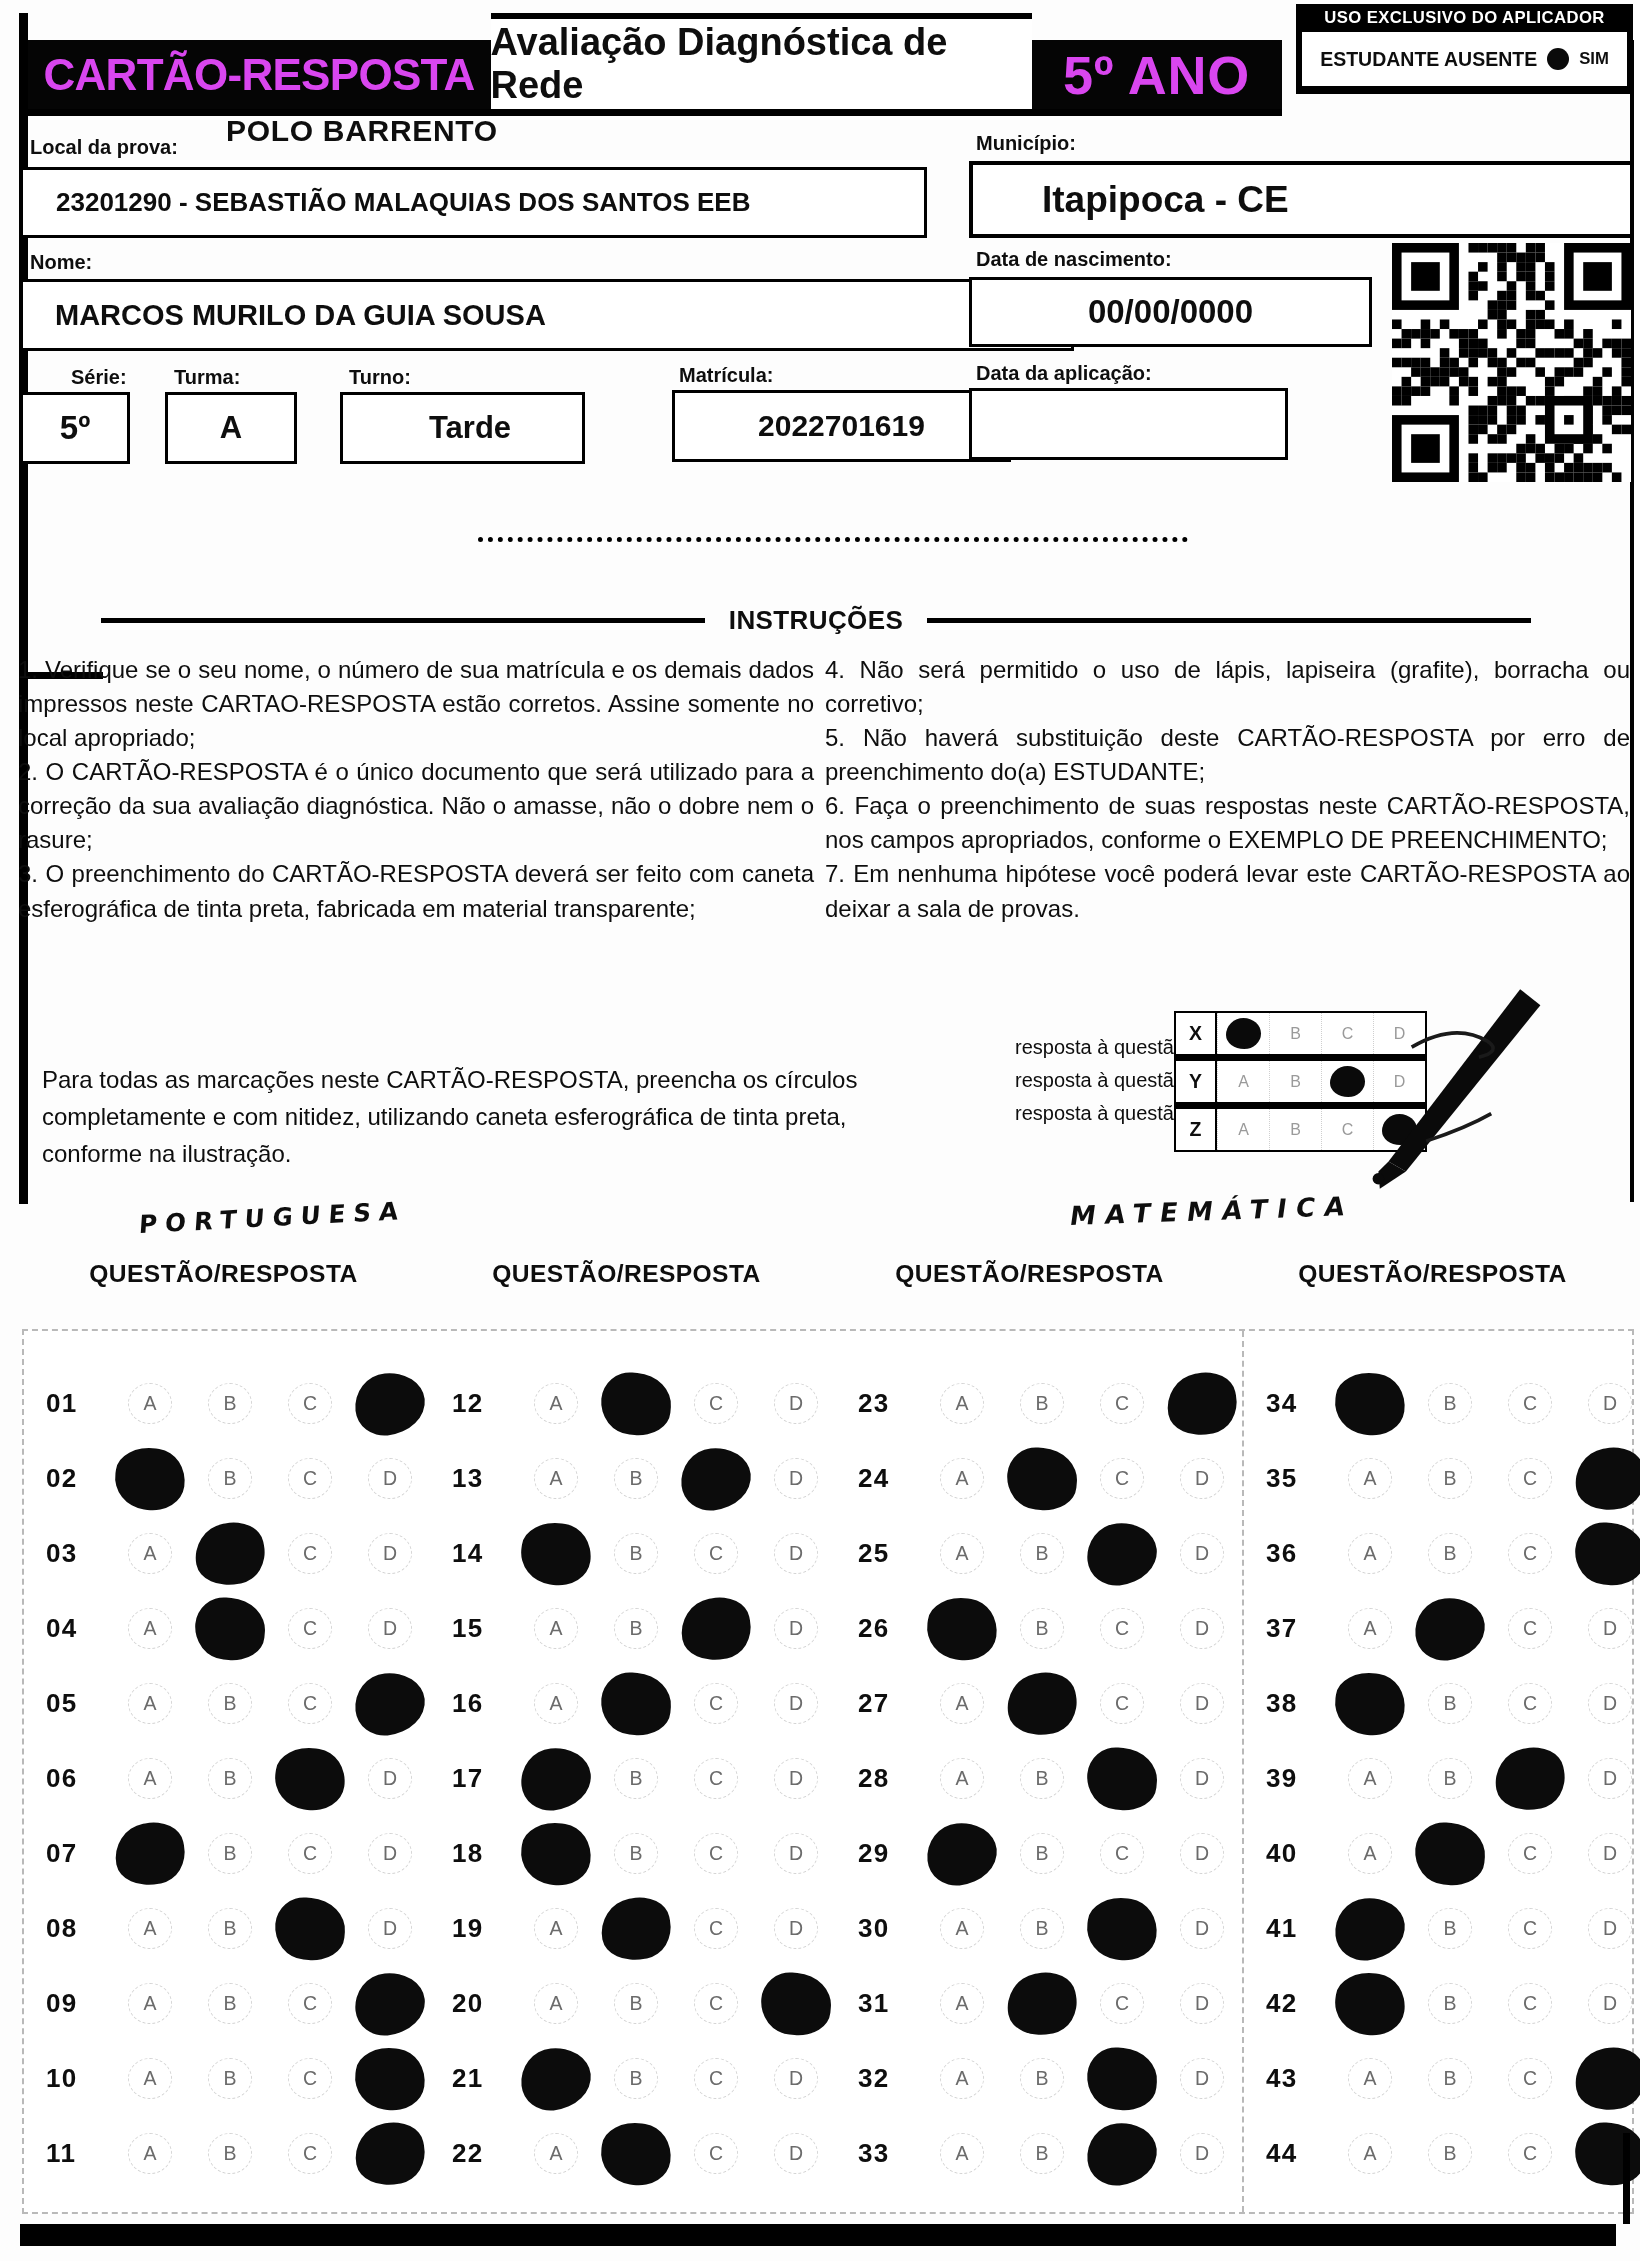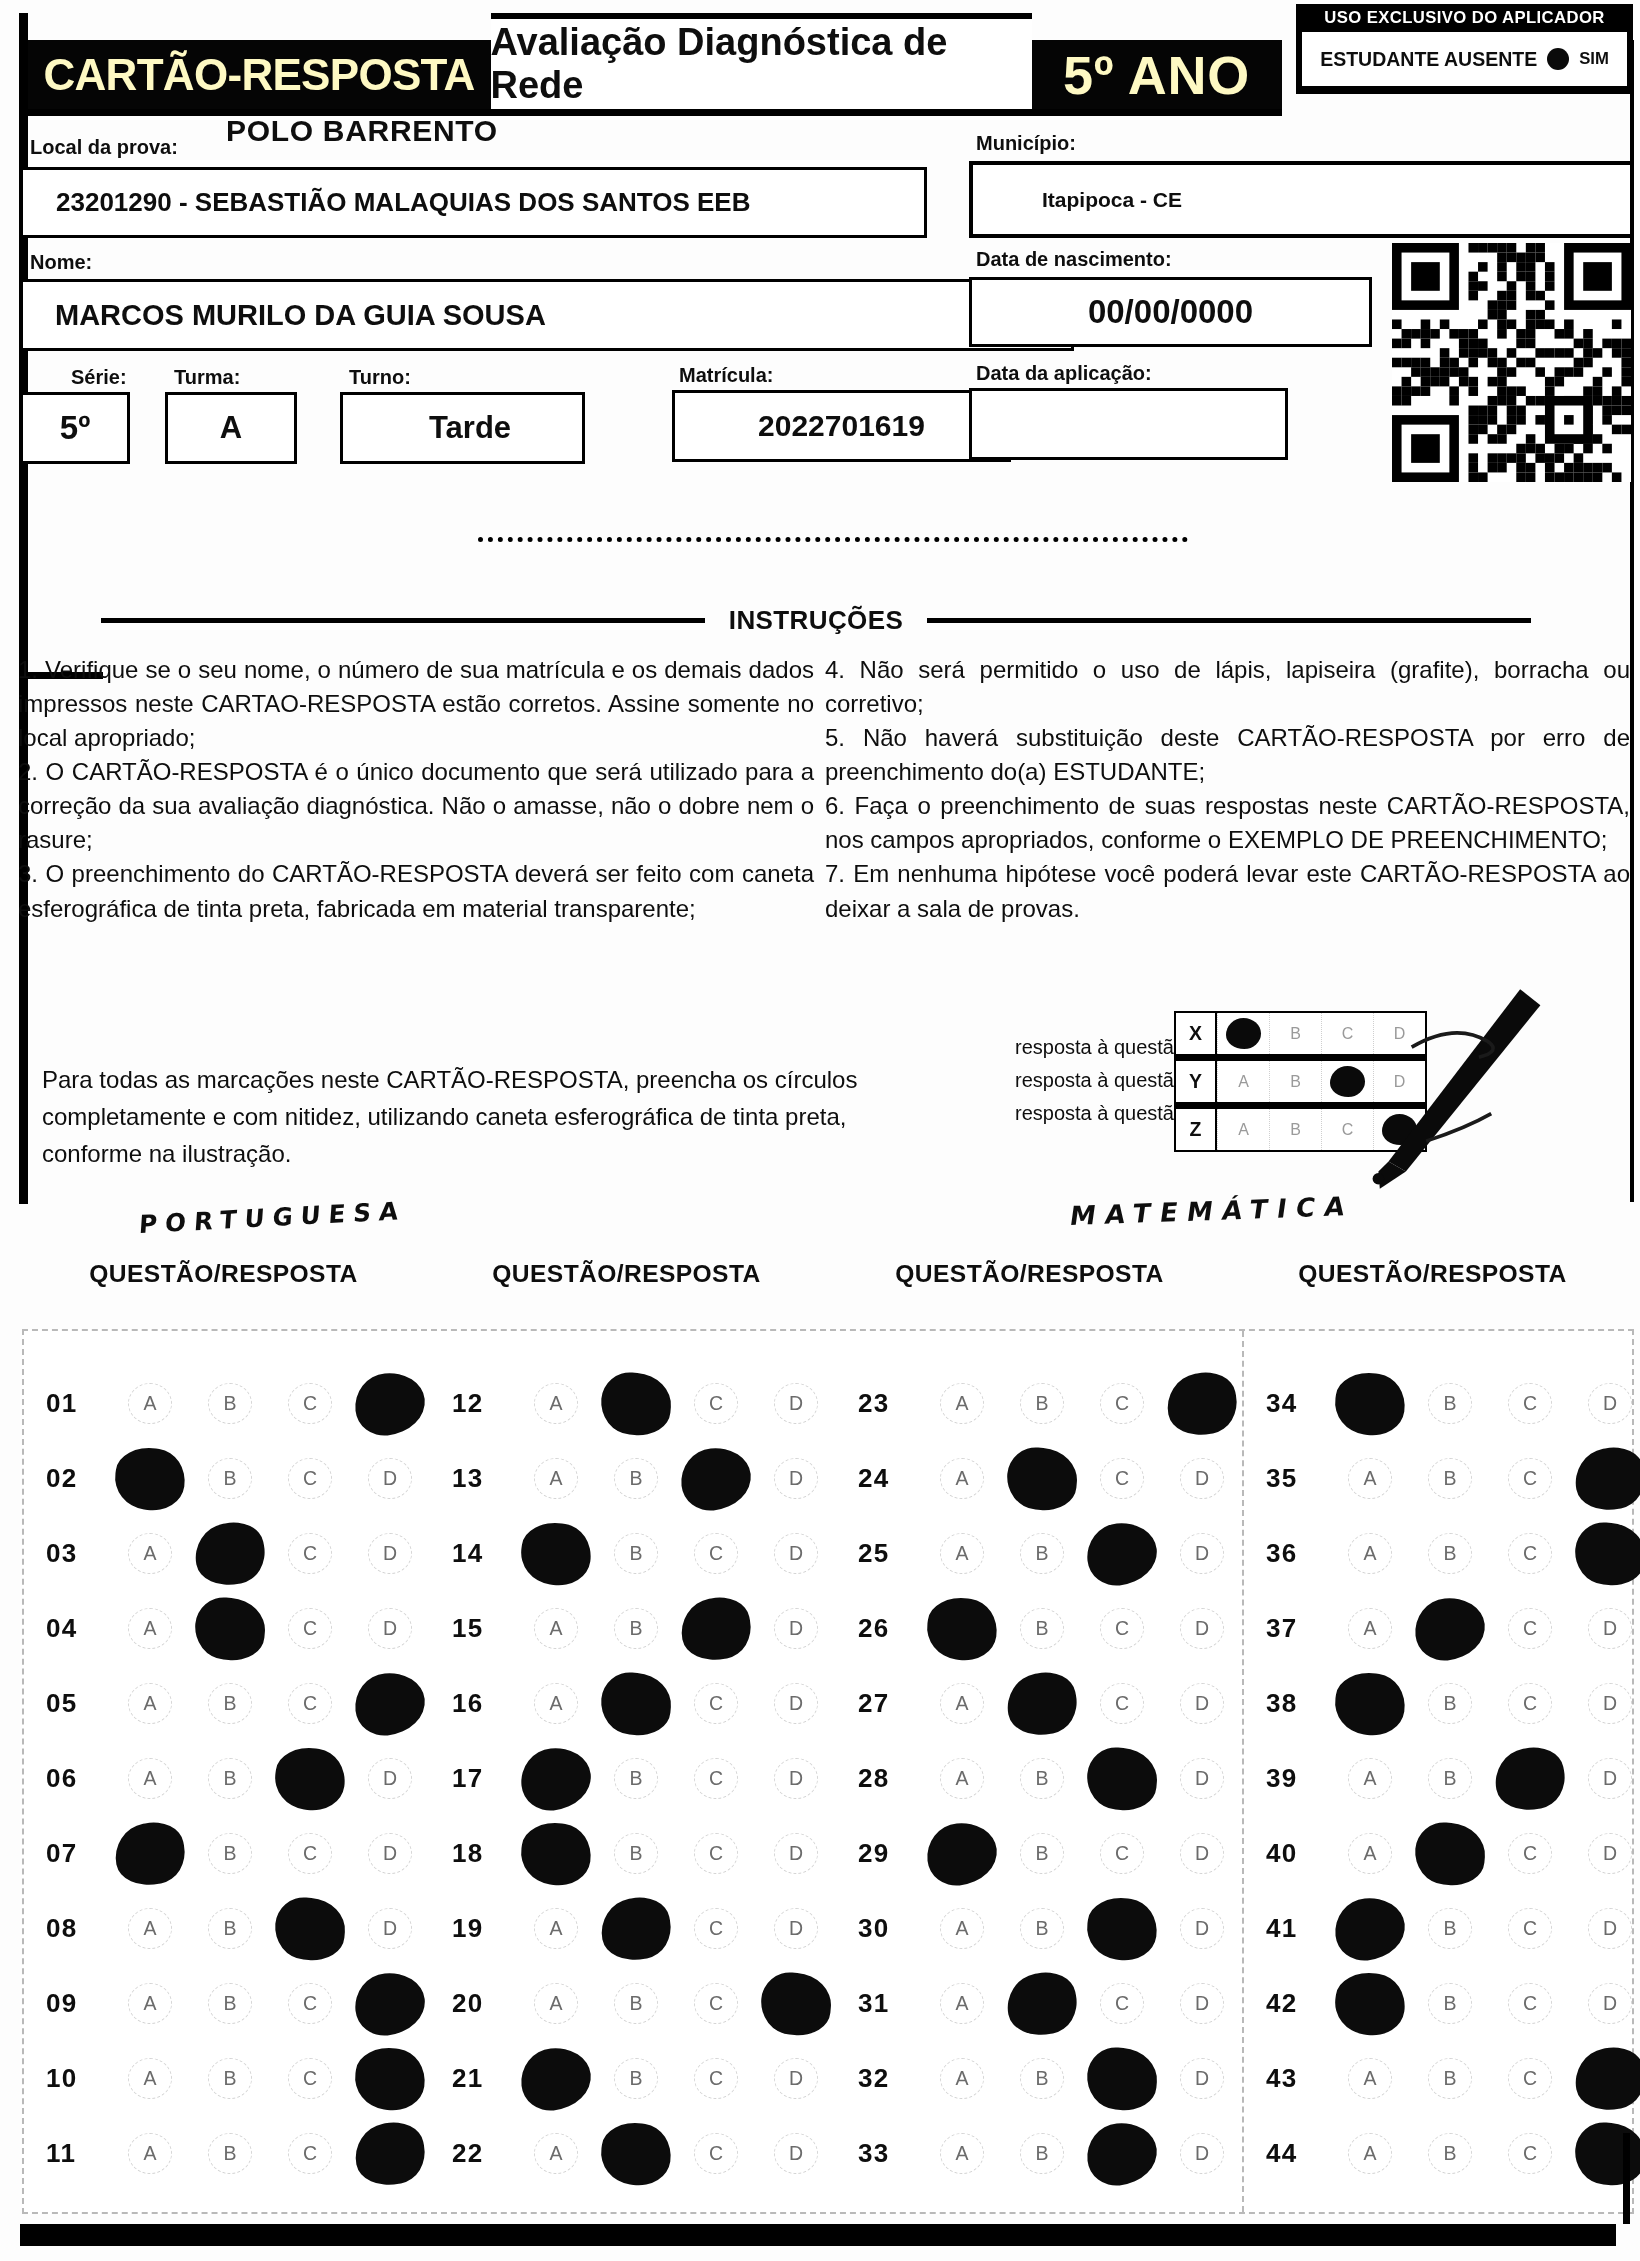--- a/index.html
+++ b/index.html
@@ -3,38 +3,38 @@
 <meta charset="utf-8">
 <style>
   html,body{margin:0;padding:0;background:#e8e8e8;}
   #page{position:relative;width:1641px;height:2261px;background:#fdfdfd;font-family:"Liberation Sans",sans-serif;color:#0e0e0e;overflow:hidden;}
   .abs{position:absolute;}
 
   
   #left-rule{left:19px;top:13px;width:8.7px;height:1191px;background:#000;}
   #right-rule{left:1630px;top:40px;width:4.3px;height:1162px;background:#000;}
   #hdr{left:27.5px;top:13px;width:1254px;height:96px;display:flex;border-bottom:7.2px solid #000;}
-  .hdr-black{background:#050505;color:#fef9c3;display:flex;align-items:center;justify-content:center;margin-top:27px;}
+  .hdr-black{background:#050505;color:#d946ef;display:flex;align-items:center;justify-content:center;margin-top:27px;}
   #hdr-title{width:463px;font-size:44px;font-weight:bold;letter-spacing:-0.7px;}
   #hdr-sub{flex:1;background:#fff;border-top:6.5px solid #000;display:flex;align-items:center;justify-content:center;font-size:38px;font-weight:bold;}
   #hdr-grade{width:250px;font-size:54px;font-weight:bold;letter-spacing:0.7px;}
   #aplicador{left:1296px;top:4.3px;width:337px;height:90px;background:#000;border:2.9px solid #000;box-sizing:border-box;}
   #aplicador .ttl{color:#fff;font-size:16.7px;font-weight:bold;text-align:center;height:26px;line-height:24.6px;letter-spacing:0.4px;}
   #aplicador .inner{margin:0 3.6px 3.6px 3.6px;background:#fff;height:54px;display:flex;align-items:center;justify-content:center;gap:10px;font-size:19.5px;font-weight:bold;}
   .dot{width:22px;height:22px;border-radius:50%;background:#0a0a0a;display:inline-block;}
   #aplicador .sim{font-size:16.7px;}
 
   
   .lbl{font-weight:bold;font-size:20px;}
   .fbox{border:3.6px solid #000;box-sizing:border-box;display:flex;align-items:center;font-weight:bold;background:#fff;}
   #local-lbl{left:30px;top:136px;}
   #local-val{left:226px;top:114px;font-size:30px;font-weight:bold;letter-spacing:0.7px;}
   #school-box{left:20px;top:167px;width:907px;height:71px;font-size:26px;padding-left:33px;}
   #municipio-lbl{left:976px;top:132px;}
-  #municipio-box{left:969px;top:161px;width:665px;height:77px;border-width:4.3px;font-size:21px;padding-left:69px;}
+  #municipio-box{left:969px;top:161px;width:665px;height:77px;border-width:4.3px;font-size:37px;padding-left:69px;}
   #nome-lbl{left:30px;top:251px;}
   #nome-box{left:20px;top:279px;width:1054px;height:72px;font-size:29px;padding-left:32px;}
   #nasc-lbl{left:976px;top:248px;}
   #nasc-box{left:969px;top:277px;width:403px;height:70px;font-size:33px;justify-content:center;}
   #qr-wrap{left:1392px;top:243px;width:239px;height:239px;}
   #serie-lbl{left:29px;top:366px;margin-left:42px;}   #serie-box{left:20px;top:392px;width:110px;height:72px;font-size:33px;justify-content:center;}
   #turma-lbl{left:174px;top:366px;}  #turma-box{left:165px;top:392px;width:132px;height:72px;font-size:31px;justify-content:center;}
   #turno-lbl{left:349px;top:366px;}  #turno-box{left:340px;top:392px;width:245px;height:72px;font-size:31px;justify-content:center;padding-left:15px;}
   #matr-lbl{left:679px;top:364px;}   #matr-box{left:672px;top:390px;width:339px;height:72px;font-size:30px;justify-content:center;}
   #aplic-lbl{left:976px;top:362px;} #aplic-box{left:969px;top:388px;width:319px;height:72px;font-size:29px;}

